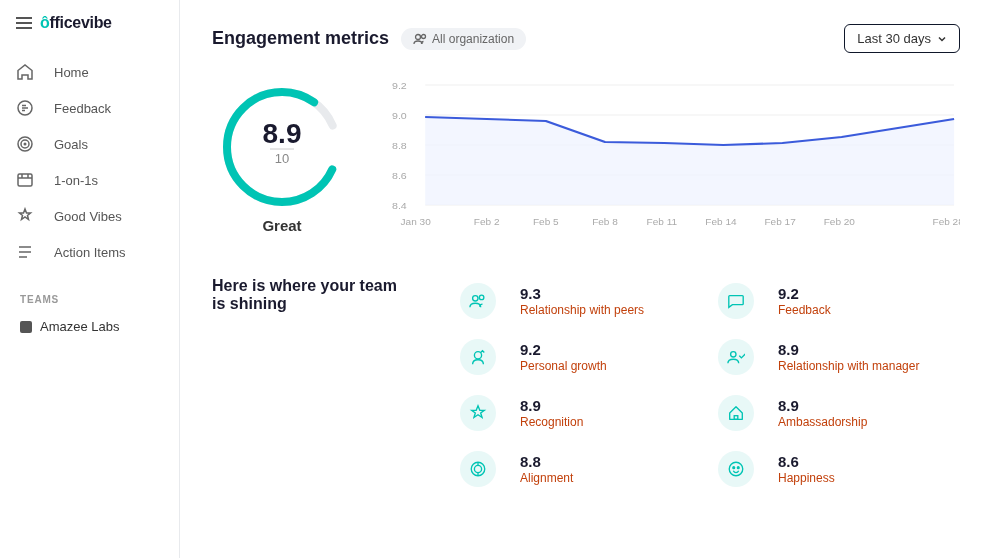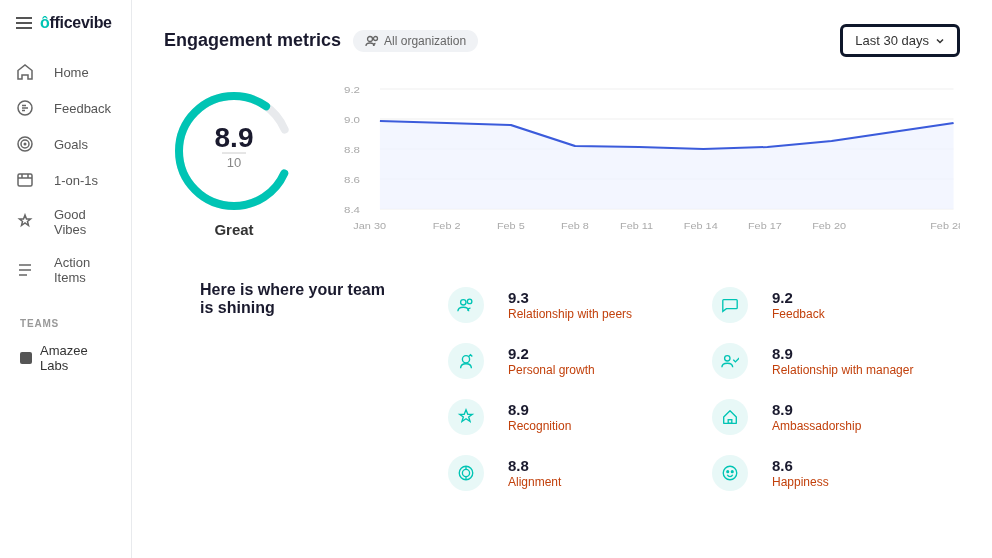--- a/index.html
+++ b/index.html
@@ -1,19 +1,19 @@
 <!DOCTYPE html>
 <html><head>
   <meta charset="utf-8">
   <style>
     * { box-sizing: border-box; margin: 0; padding: 0; }
     body { font-family: -apple-system, BlinkMacSystemFont, 'Segoe UI', sans-serif; background: #f5f6f8; display: flex; height: 558px; width: 992px; overflow: hidden; }
 
     
-    .sidebar { width: 132px; background: #fff; border-right: 1px solid #e8eaed; display: flex; flex-direction: column; padding: 0; flex-shrink: 0; }
+    .sidebar { width: 180px; background: #fff; border-right: 1px solid #e8eaed; display: flex; flex-direction: column; padding: 0; flex-shrink: 0; }
     .sidebar-header { padding: 14px 16px; display: flex; align-items: center; gap: 8px; border-bottom: none; }
     .hamburger { display: flex; flex-direction: column; gap: 3px; cursor: pointer; }
     .hamburger span { display: block; width: 16px; height: 2px; background: #555; }
     .brand { font-size: 16px; font-weight: 600; color: #1a1a2e; letter-spacing: -0.3px; }
     .brand span { color: #00c4b4; }
 
     .nav-section { padding: 8px 0; }
     .nav-item { display: flex; align-items: center; gap: 20px; padding: 9px 16px; cursor: pointer; color: #555; font-size: 13px; border-radius: 0; transition: background 0.15s; }
     .nav-icon { width: 18px; height: 18px; display: flex; align-items: center; justify-content: center; flex-shrink: 0; }
 
@@ -25,36 +25,36 @@
     
     .main { flex: 1; overflow-y: auto; background: #f5f6f8; }
 
     .content-area { background: #fff; margin: 0; padding: 24px 32px; min-height: 100%; }
 
     
     .metrics-header { display: flex; align-items: center; justify-content: space-between; margin-bottom: 24px; }
     .metrics-title-row { display: flex; align-items: center; gap: 12px; }
     .metrics-title { font-size: 18px; font-weight: 700; color: #1a1a2e; }
     .org-badge { display: flex; align-items: center; gap: 5px; background: #f0f2f5; border-radius: 20px; padding: 4px 12px; font-size: 12px; color: #666; }
-    .date-dropdown { display: flex; align-items: center; gap: 6px; border: 3px solid #0f172a; border-radius: 6px; padding: 6px 12px; font-size: 13px; color: #333; cursor: pointer; background: #fff; }
+    .date-dropdown { display: flex; align-items: center; gap: 6px; border: 1px solid #0f172a; border-radius: 6px; padding: 6px 12px; font-size: 13px; color: #333; cursor: pointer; background: #fff; }
 
     
     .metrics-body { display: flex; align-items: flex-start; gap: 40px; margin-bottom: 36px; }
 
     .gauge-container { display: flex; flex-direction: column; align-items: center; flex-shrink: 0; }
     .gauge-svg { width: 140px; height: 140px; }
     .gauge-label { font-size: 15px; font-weight: 600; color: #333; }
 
     
     .chart-container { flex: 1; height: 160px; position: relative; }
     .chart-svg { width: 100%; height: 100%; }
 
     
     .shining-section { }
-    .shining-row { display: flex; align-items: flex-start; gap: 32px; margin-left: 36px; }
+    .shining-row { display: flex; align-items: flex-start; gap: 32px; }
     .shining-title { font-size: 16px; font-weight: 700; color: #1a1a2e; flex-shrink: 0; padding-top: 4px; max-width: 200px; }
     .metrics-grid { display: grid; grid-template-columns: 1fr 1fr; gap: 0; flex: 1; }
     .metric-item { display: flex; align-items: center; gap: 24px; padding: 10px 16px; }
     .metric-icon { width: 36px; height: 36px; border-radius: 50%; background: #e8f8f7; display: flex; align-items: center; justify-content: center; flex-shrink: 0; }
     .metric-icon svg { width: 18px; height: 18px; }
     .metric-info { }
     .metric-score { font-size: 15px; font-weight: 700; color: #1a1a2e; }
     .metric-name { font-size: 12px; color: #c2410c; margin-top: 1px; }
   </style>
 </head>

